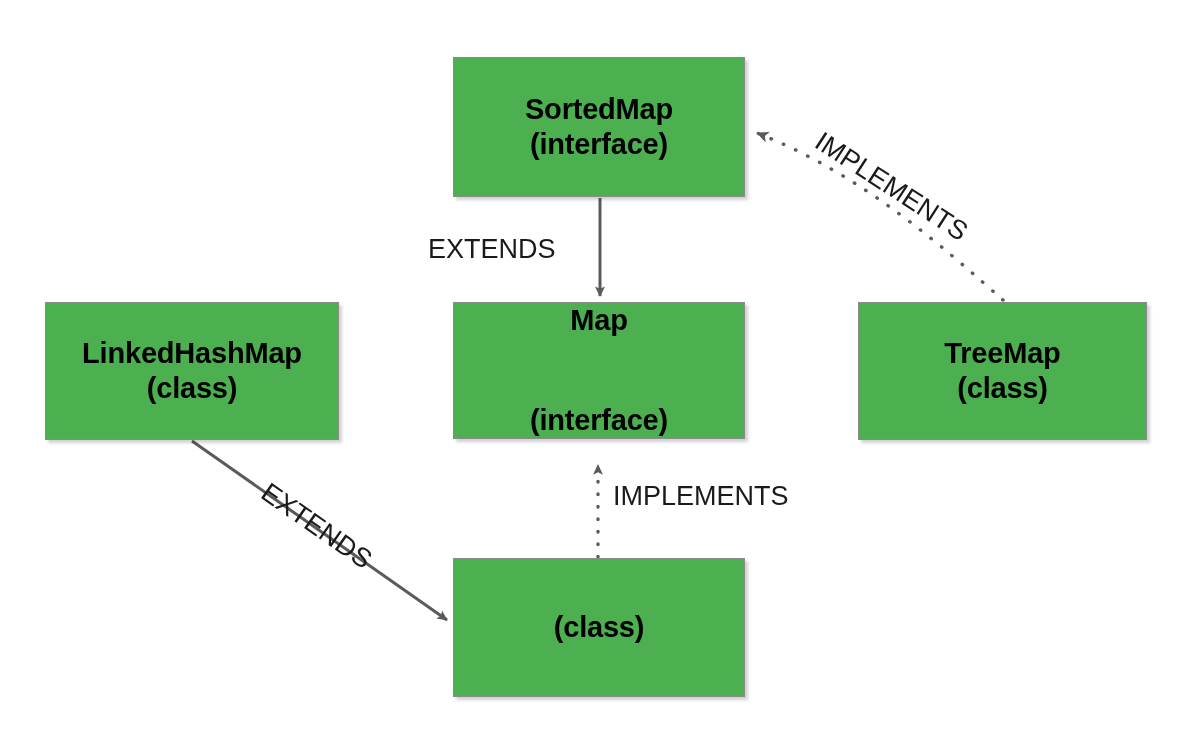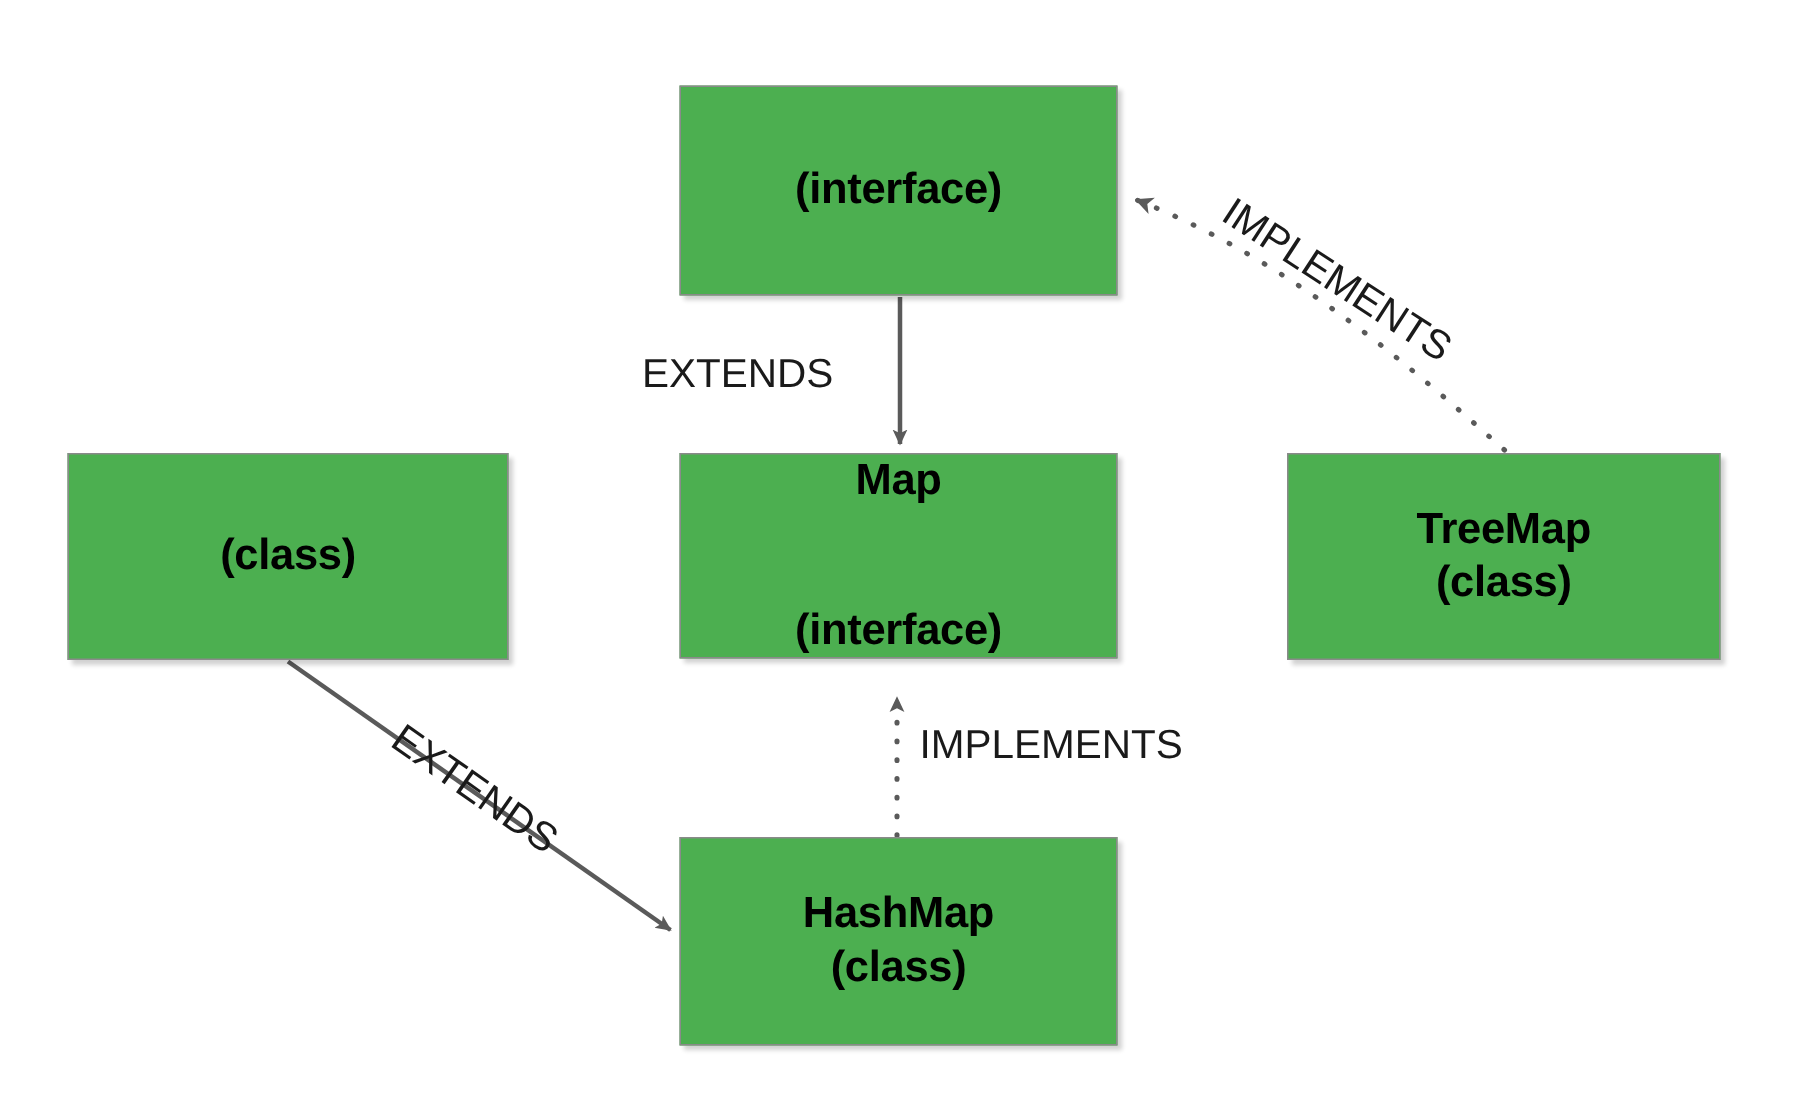--- a/index.html
+++ b/index.html
@@ -74,39 +74,40 @@
     <line x1="600" y1="198" x2="600" y2="296" stroke="#5a5a5a" stroke-width="3" marker-end="url(#arrow-solid)"></line>
 
     <line x1="598" y1="557" x2="598" y2="465" stroke="#5a5a5a" stroke-width="3.4" stroke-linecap="round" stroke-dasharray="0.5 12" marker-end="url(#arrow-solid)"></line>
 
     <line x1="192" y1="441" x2="447" y2="620" stroke="#5a5a5a" stroke-width="3" marker-end="url(#arrow-solid)"></line>
 
     <path d="M 1003 300 C 944 248 862 174 757 133" fill="none" stroke="#5a5a5a" stroke-width="3.4" stroke-linecap="round" stroke-dasharray="0.5 13" marker-end="url(#arrow-open)"></path>
   </svg>
 
   <div class="node-box" style="left:453px; top:57px; width:292px; height:140px;">
+    <span class="node-name">SortedMap</span>
     <span class="node-kind">(interface)</span>
   </div>
 
   <div class="node-box" style="left:453px; top:302px; width:292px; height:137px;justify-content:space-between;">
     <span class="node-name">Map</span>
     <span class="node-kind">(interface)</span>
   </div>
 
   <div class="node-box" style="left:45px; top:302px; width:294px; height:138px;">
+    <span class="node-name">LinkedHashMap</span>
     <span class="node-kind">(class)</span>
   </div>
 
   <div class="node-box" style="left:858px; top:302px; width:289px; height:138px;">
     <span class="node-name">TreeMap</span>
     <span class="node-kind">(class)</span>
   </div>
 
   <div class="node-box" style="left:453px; top:558px; width:292px; height:139px;">
-    <span class="node-name">HashMap</span>
     <span class="node-kind">(class)</span>
   </div>
 
   <div class="edge-label" style="left:428px; top:234px;">EXTENDS</div>
 
   <div class="edge-label" style="left:613px; top:481px;">IMPLEMENTS</div>
 
   <div class="edge-label" style="left:273px; top:477px; transform: rotate(35deg);">EXTENDS</div>
 
   <div class="edge-label" style="left:826px; top:126px; transform: rotate(33deg);">IMPLEMENTS</div>

